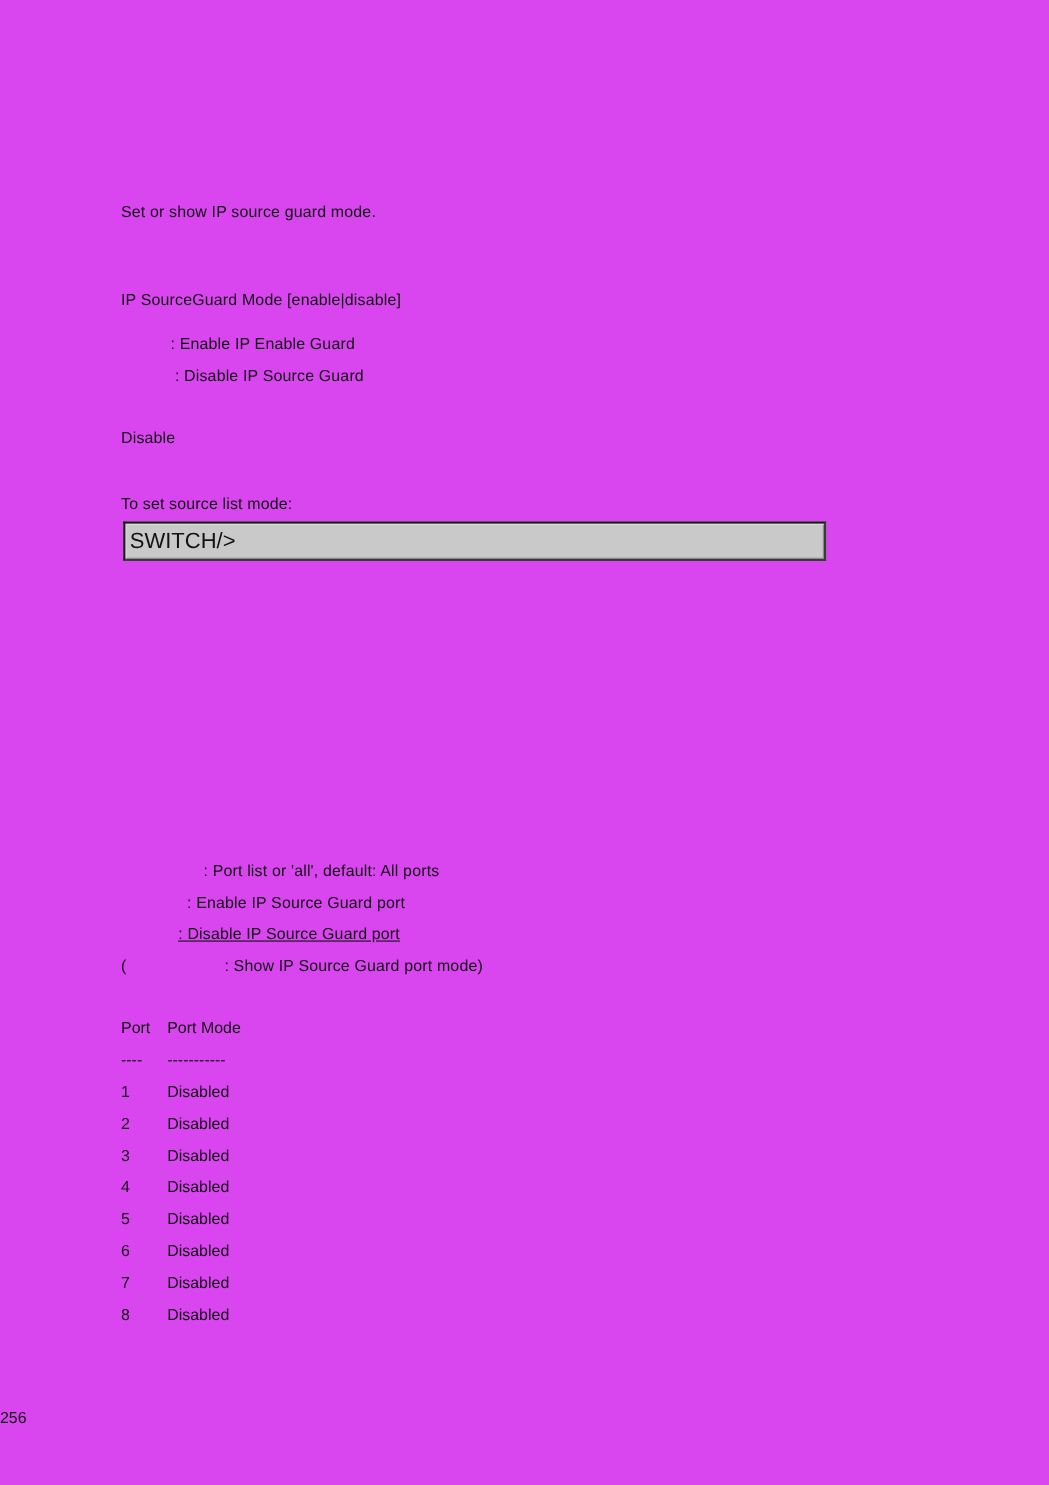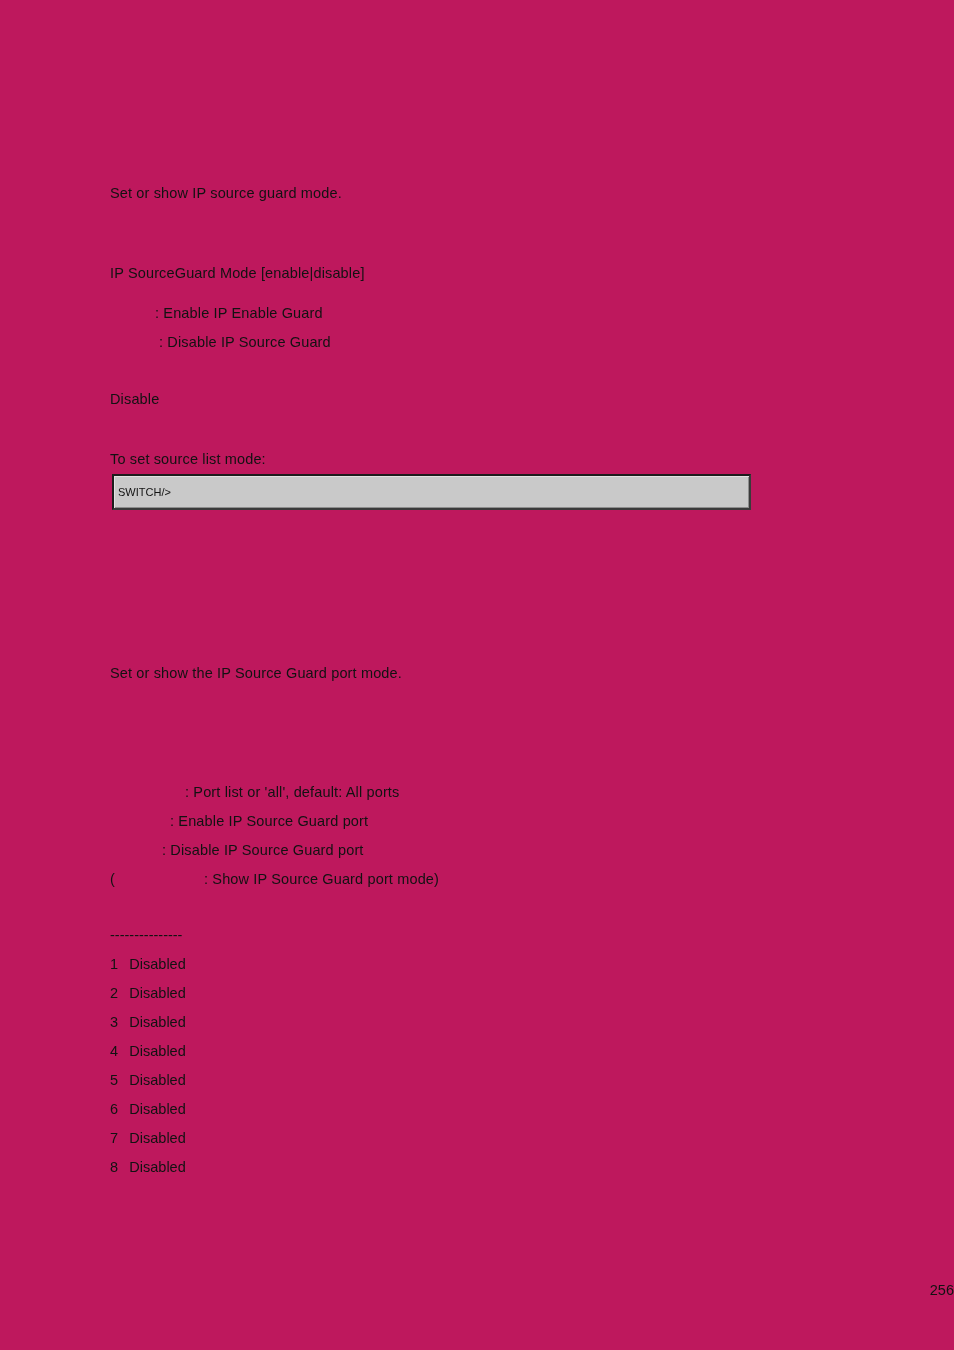--- a/index.html
+++ b/index.html
@@ -9,21 +9,21 @@
     background: #ffffff;
   }
   body {
     font-family: "Liberation Sans", sans-serif;
     color: #000000;
   }
   .page {
     position: relative;
     width: 954px;
     height: 1350px;
-    background: #be185d;
+    background: #d946ef;
     overflow: hidden;
   }
 
   
   .line {
     position: absolute;
     font-size: 14.5px;
     line-height: 18px;
     color: #121212;
     white-space: pre;
@@ -42,21 +42,21 @@
     border-left: 2px solid #1c1c1c;
     border-right: 2px solid #3a3a3a;
     border-bottom: 2px solid #3a3a3a;
     box-sizing: border-box;
     box-shadow: inset 1px 1px 0 #e2e2e2, inset -1px -1px 0 #8d8d8d;
   }
   .cmd-box .cmd-text {
     position: absolute;
     left: 4px;
     top: 7px;
-    font-size: 11px;
+    font-size: 20px;
     line-height: 18px;
     color: #121212;
     white-space: pre;
     text-align: center;
   }
 
   
   .port-table {
     position: absolute;
     left: 110px;
@@ -80,21 +80,21 @@
   }
   .col-port   { width: 42px; }
   .col-mode   { width: 180px; }
   .rule-row td { height: 29px; }
 
   .page-number {
     position: absolute;
     left: 0;
     top: 1282px;
     width: 954px;
-    text-align: right;
+    text-align: left;
     font-size: 14.5px;
     color: #121212;
   }
 </style>
 </head>
 <body>
 
 <div class="page">
 
   <div class="line" style="left:110px; top:184px;">Set or show IP source guard mode.</div>
@@ -106,36 +106,39 @@
   <div class="line" style="left:159px; top:333px;">: Disable IP Source Guard</div>
 
   <div class="line" style="left:110px; top:390px;">Disable</div>
 
   <div class="line" style="left:110px; top:450px;">To set source list mode:</div>
 
   <div class="cmd-box">
     <span class="cmd-text">SWITCH/&gt;</span>
   </div>
 
-  <div class="line" style="left:110px; top:664px;">Set or show the IP Source Guard port mode.</div>
 
 
   <div class="line" style="left:185px; top:783px;">: Port list or 'all', default: All ports</div>
 
   <div class="line" style="left:170px; top:812px;">: Enable IP Source Guard port</div>
 
-  <div class="line" style="left:162px; top:841px;">: Disable IP Source Guard port</div>
+  <div class="line" style="left:162px; top:841px;text-decoration:underline;">: Disable IP Source Guard port</div>
 
   <div class="line" style="left:110px; top:870px;">(</div>
 
   <div class="line" style="left:162px; top:870px;margin-left:42px;">: Show IP Source Guard port mode)</div>
 
   <div class="port-table">
     <table>
       <thead>
+        <tr>
+          <th class="col-port">Port</th>
+          <th class="col-mode">Port Mode</th>
+        </tr>
         <tr class="rule-row">
           <td>----</td>
           <td>-----------</td>
         </tr>
       </thead>
       <tbody>
         <tr>
           <td>1</td>
           <td>Disabled</td>
         </tr>

